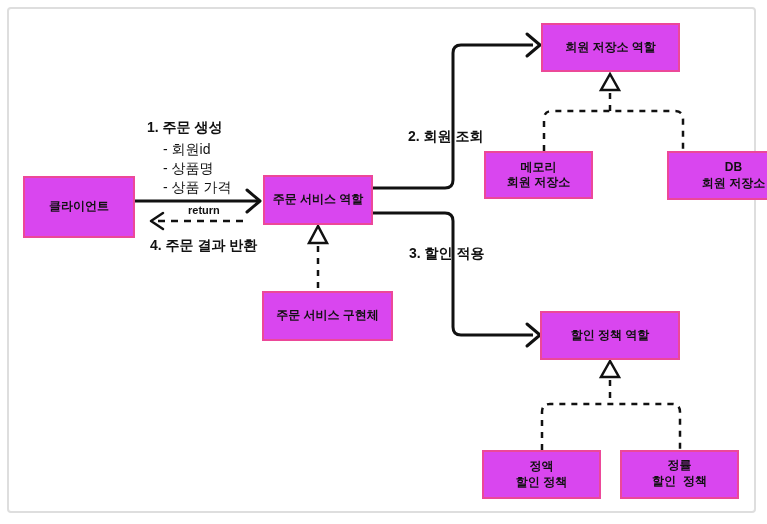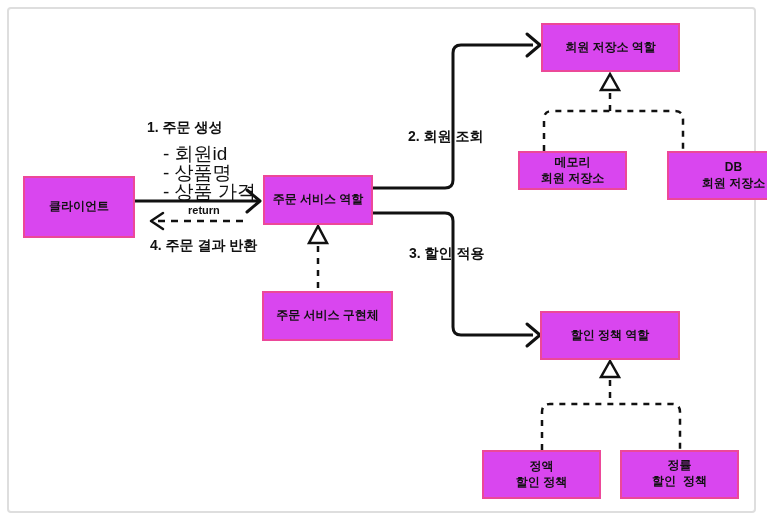--- a/index.html
+++ b/index.html
@@ -35,29 +35,29 @@
     font-size: 12px;
     line-height: 1.28;
     white-space: nowrap;
   }
   .lbl {
     position: absolute;
     font-size: 14px;
     font-weight: bold;
     white-space: nowrap;
   }
-  .lbl--item { font-weight: normal; font-size: 19px; }
+  .lbl--item { font-weight: normal; font-size: 14px; }
   .lbl--tiny { font-weight: bold; font-size: 11px; }
 
   
   .box-client           { left: 23px;  top: 176px; width: 112px; height: 62px; }
   .box-order-role       { left: 263px; top: 175px; width: 110px; height: 50px; }
   .box-order-impl       { left: 262px; top: 291px; width: 131px; height: 50px; }
   .box-member-role      { left: 541px; top: 23px;  width: 139px; height: 49px; }
-  .box-memory-repo      { left: 518px; top: 151px; width: 109px; height: 39px; }
+  .box-memory-repo      { left: 484px; top: 151px; width: 109px; height: 48px; }
   .box-db-repo          { left: 631px; top: 151px; width: 133px; height: 49px; margin-left: 36px; }
   .box-discount-role    { left: 540px; top: 311px; width: 140px; height: 49px; }
   .box-fixed-discount   { left: 482px; top: 450px; width: 119px; height: 49px; }
   .box-rate-discount    { left: 620px; top: 450px; width: 119px; height: 49px; font-family: Liberation Mono, monospace; }
 
   
   .lbl-step1   { left: 147px; top: 119px; }
   .lbl-item1   { left: 163px; top: 141px; }
   .lbl-item2   { left: 163px; top: 160px; }
   .lbl-item3   { left: 163px; top: 179px; }

